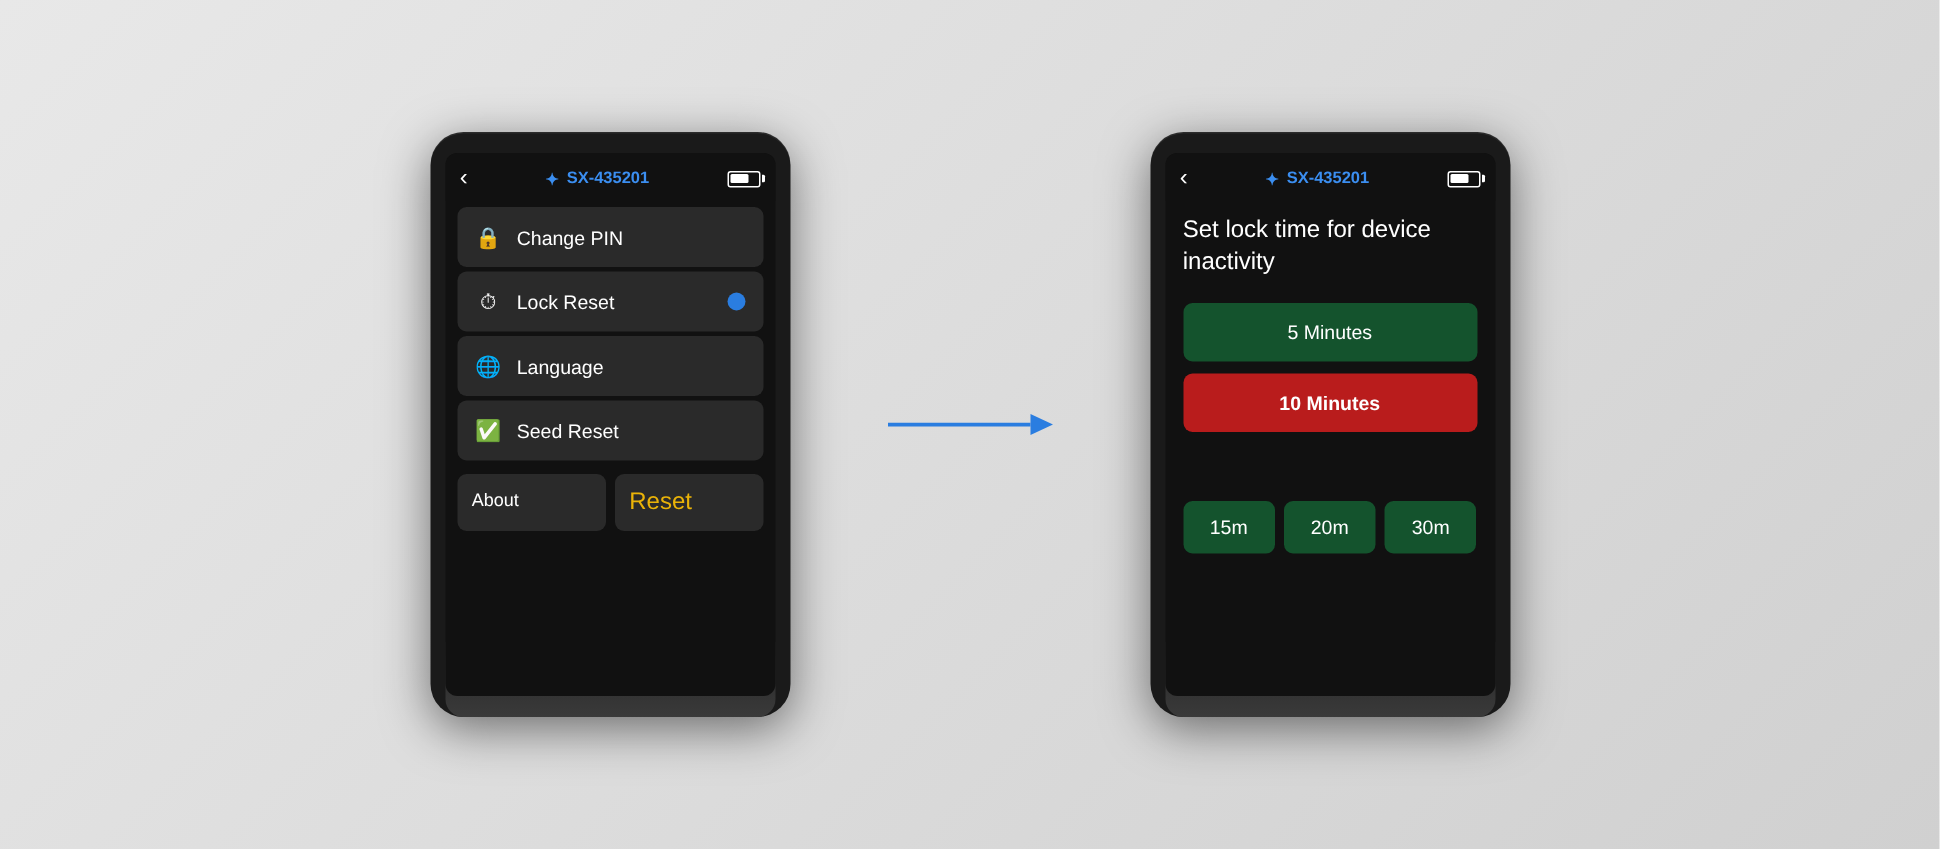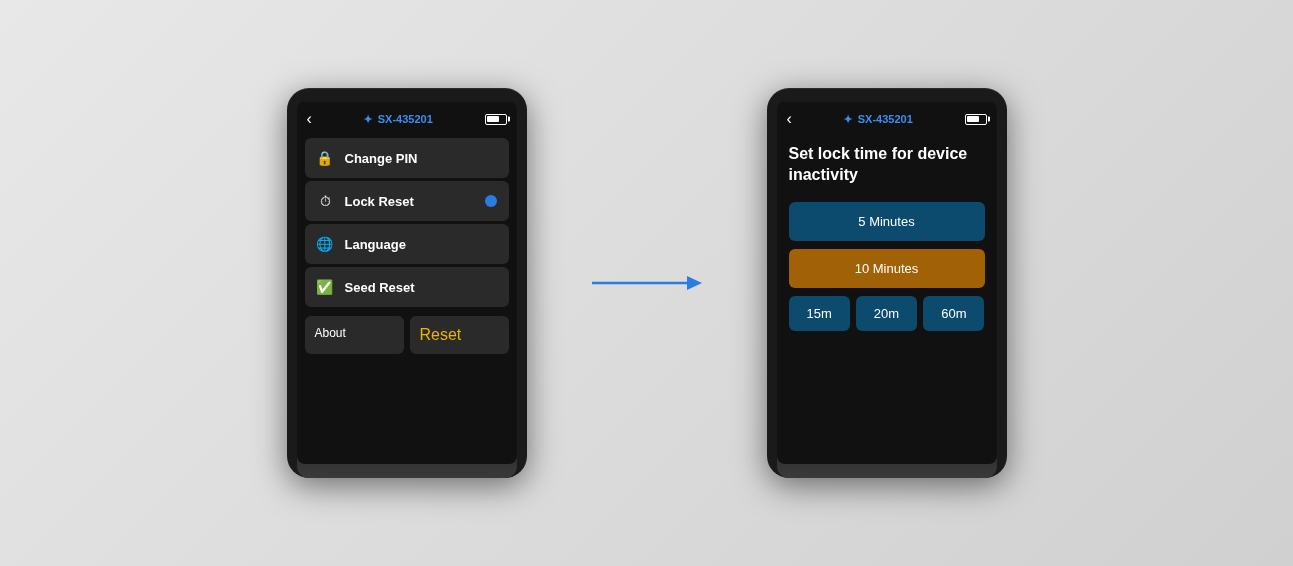--- a/index.html
+++ b/index.html
@@ -128,21 +128,21 @@
       align-items: center;
       gap: 10px;
       background: #2a2a2a;
       border-radius: 6px;
       padding: 11px 12px;
       cursor: pointer;
     }
     .menu-item-text {
       color: #ffffff;
       font-size: 13px;
-      font-weight: 700;
+      font-weight: 400;
     }
     .menu-icon {
       width: 18px;
       height: 18px;
       display: flex;
       align-items: center;
       justify-content: center;
       color: #fff;
       font-size: 14px;
       flex-shrink: 0;
@@ -168,44 +168,45 @@
     
     .lock-content {
       padding: 10px 12px;
       display: flex;
       flex-direction: column;
       gap: 8px;
     }
     .lock-title {
       color: #fff;
       font-size: 16px;
-      font-weight: 700;
+      font-weight: 400;
       line-height: 1.3;
       margin-bottom: 8px;
     }
     .time-option {
-      background: #0c4a6e;
+      background: #14532d;
       border-radius: 6px;
       padding: 12px;
       text-align: center;
       color: #fff;
       font-size: 13px;
       cursor: pointer;
     }
     .time-option.selected {
-      background: #a16207;
-      font-weight: 400;
+      background: #b91c1c;
+      font-weight: 700;
     }
     .time-row {
       display: flex;
       gap: 6px;
     }
     .time-row .time-option {
       flex: 1;
       padding: 10px 6px;
+      margin-top: 38px;
     }
 
     
     .arrow-svg {
       display: block;
     }
 
     
     .lock-time-dot {
       width: 12px;
@@ -292,18 +293,18 @@
 
     <div class="lock-content">
       <div class="lock-title">Set lock time for device inactivity</div>
 
       <div class="time-option">5 Minutes</div>
       <div class="time-option selected">10 Minutes</div>
 
       <div class="time-row">
         <div class="time-option">15m</div>
         <div class="time-option">20m</div>
-        <div class="time-option">60m</div>
+        <div class="time-option">30m</div>
       </div>
     </div>
 
   </div>
 </div>
 
 </body></html>

